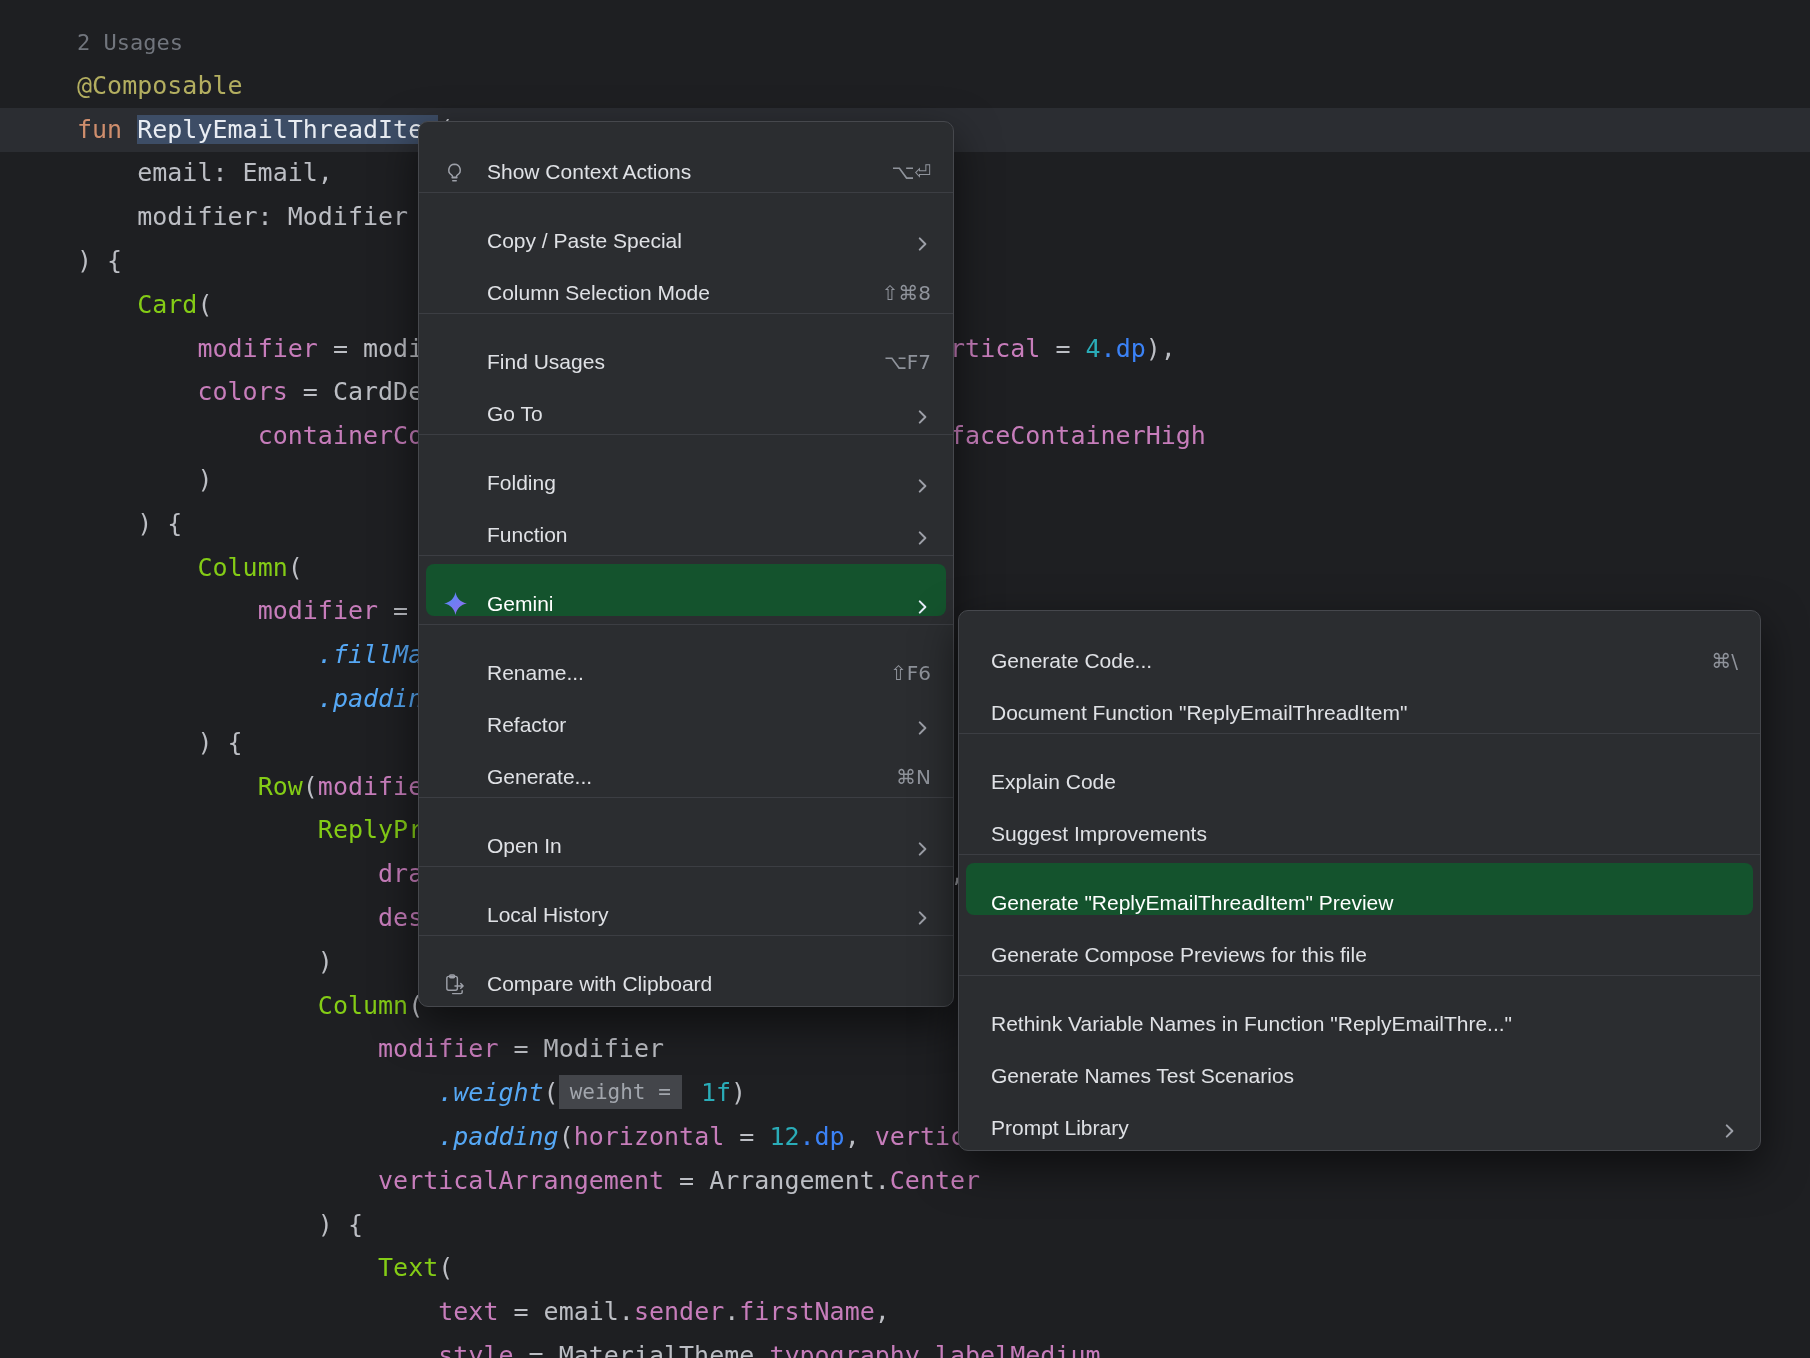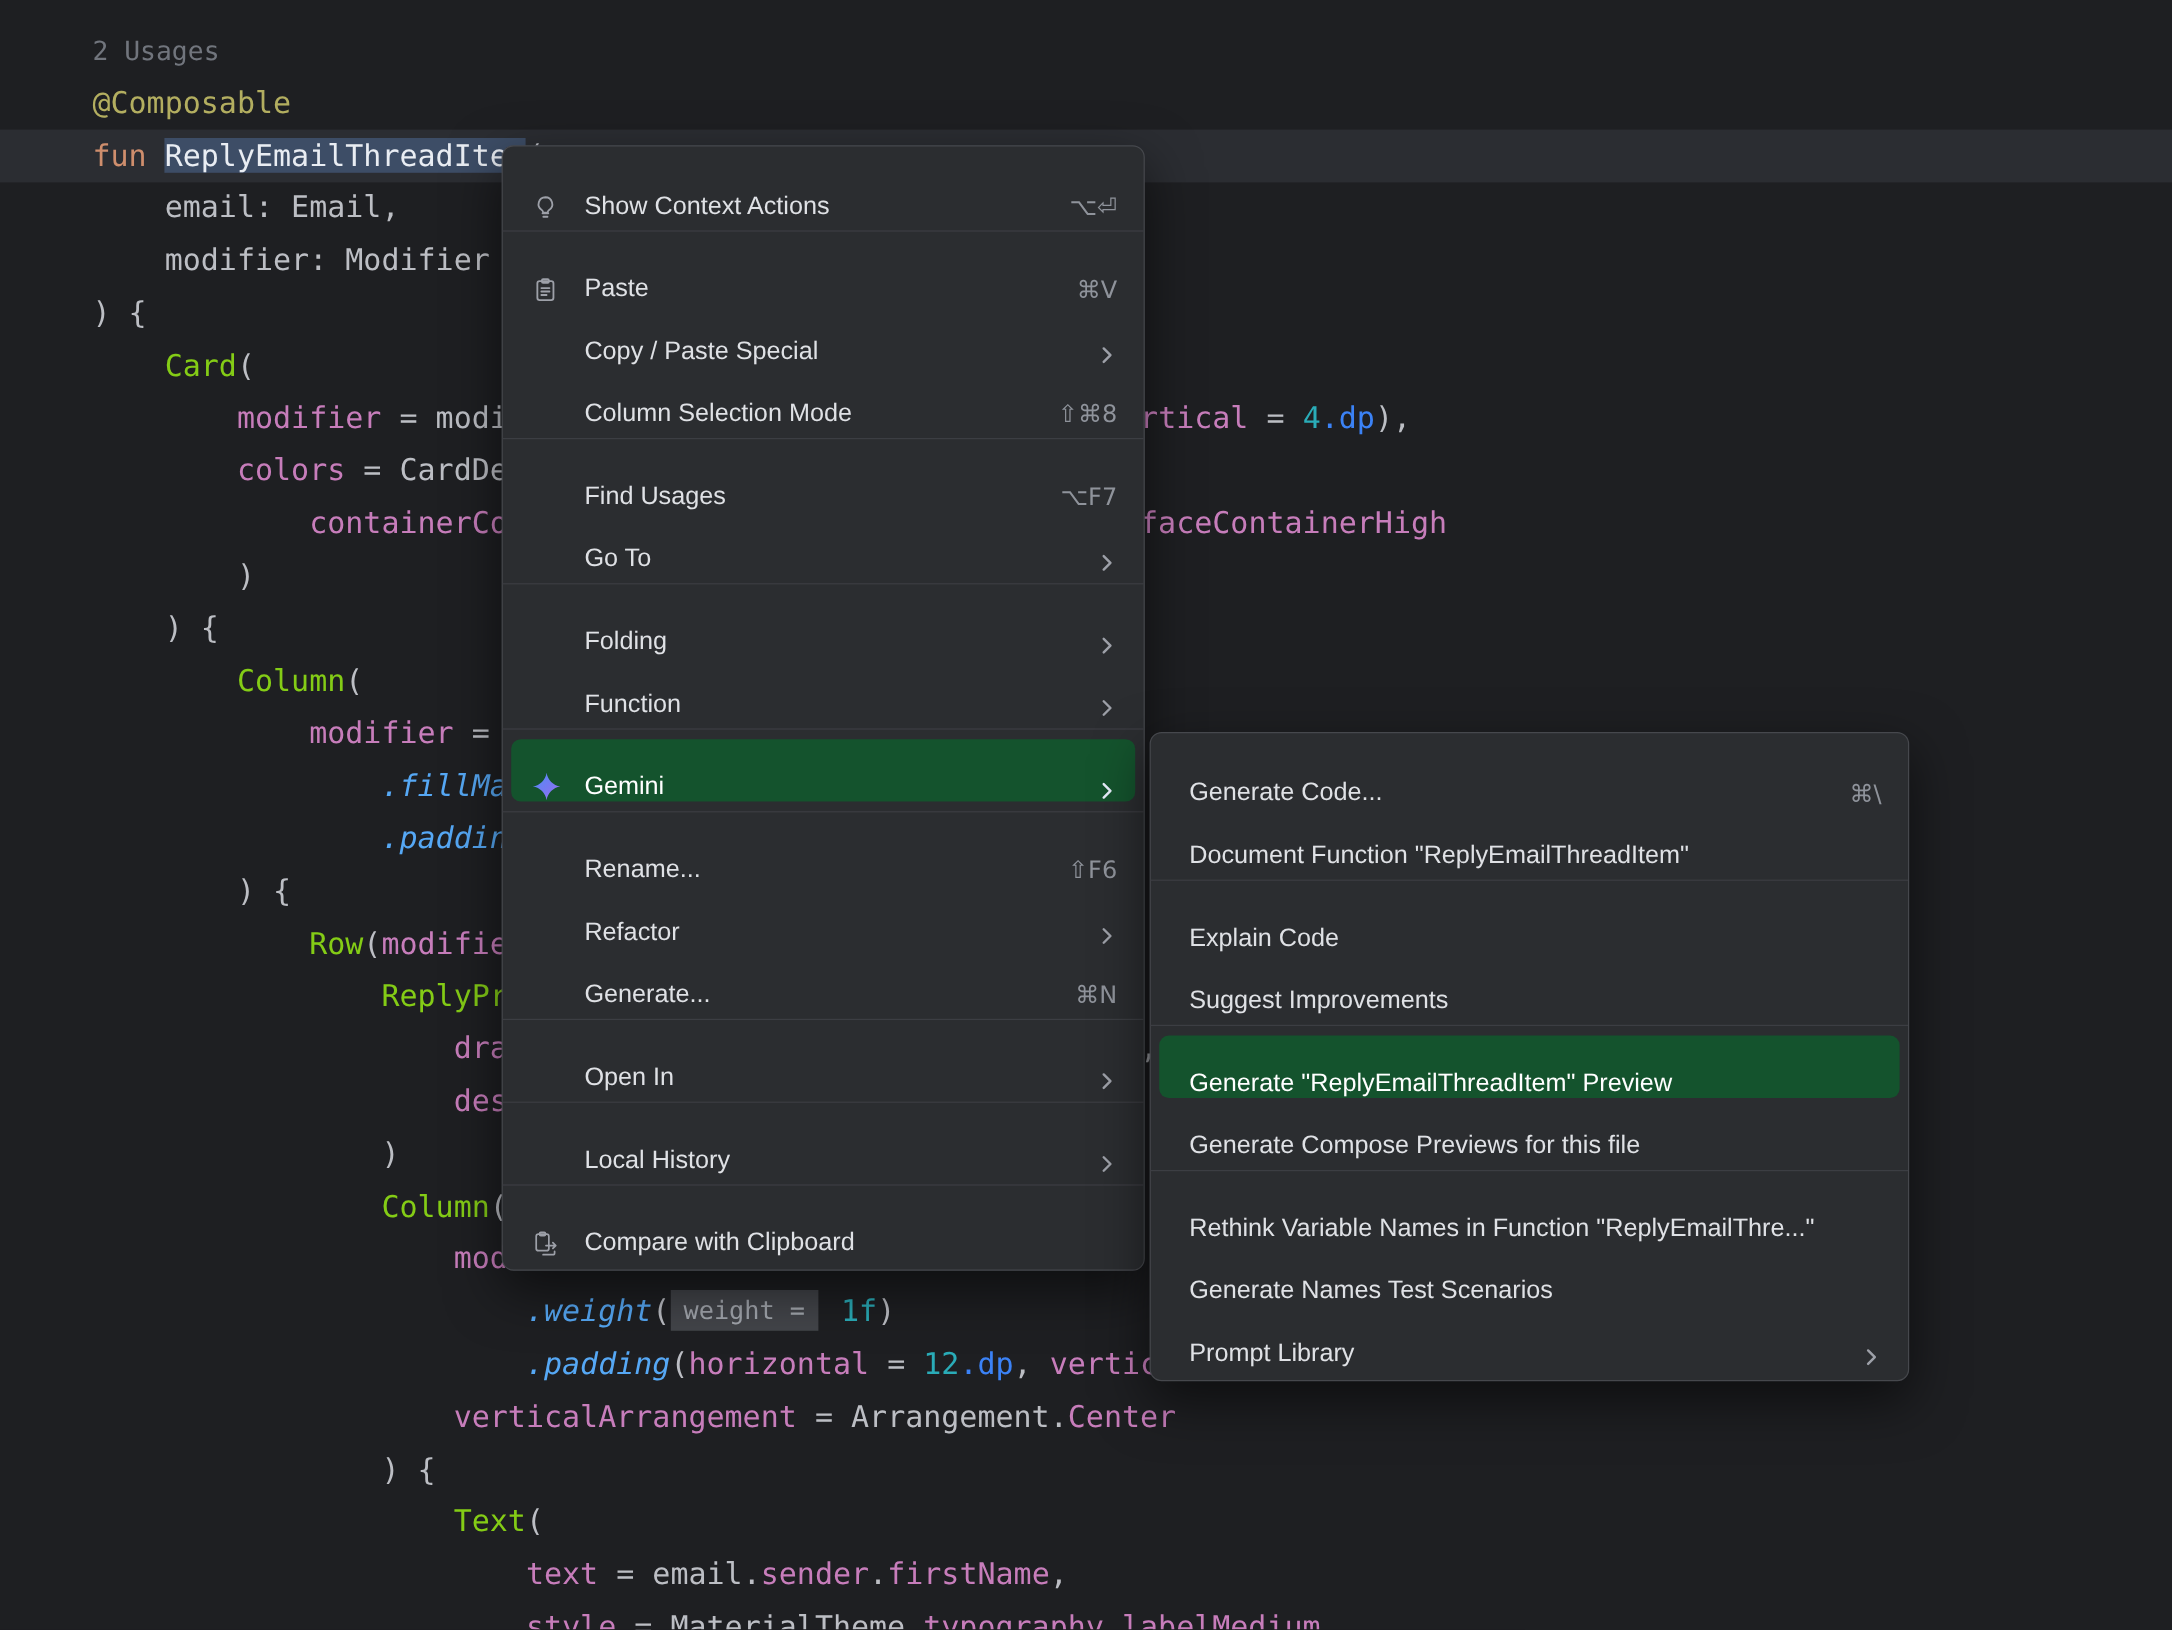--- a/index.html
+++ b/index.html
@@ -56,31 +56,20 @@
         <svg viewBox="0 0 24 24" width="23" height="23" fill="none" stroke="#9da0a8" stroke-width="1.6" stroke-linecap="round">
           <path d="M9.5 17.5h5M10.2 20.5h3.6"></path>
           <path d="M12 3.5a6 6 0 0 1 3.2 11.06c-.62.4-1 1.05-1.1 1.78l-.08.66h-4l-.08-.66c-.1-.73-.48-1.38-1.1-1.78A6 6 0 0 1 12 3.5z"></path>
         </svg>
       </span>
       <span class="menu-label">Show Context Actions</span>
       <span class="menu-shortcut">⌥⏎</span>
     </div>
     <div class="menu-sep"></div>
     <div class="menu-row">
-      <span class="icon-slot">
-        <svg viewBox="0 0 24 24" width="23" height="23" fill="none" stroke="#9da0a8" stroke-width="1.6" stroke-linecap="round">
-          <rect x="5" y="4.5" width="14" height="16.5" rx="2"></rect>
-          <rect x="9" y="2.8" width="6" height="3.2" rx="1"></rect>
-          <path d="M8.5 10.5h7M8.5 13.5h7M8.5 16.5h4.5"></path>
-        </svg>
-      </span>
-      <span class="menu-label">Paste</span>
-      <span class="menu-shortcut">⌘V</span>
-    </div>
-    <div class="menu-row">
       <span class="icon-slot"></span>
       <span class="menu-label">Copy / Paste Special</span>
       <span class="chev">
         <svg width="18" height="18" viewBox="0 0 16 16" fill="none" stroke="#9da0a8" stroke-width="1.8" stroke-linecap="round" stroke-linejoin="round">
           <path d="M6 3l5 5-5 5"></path>
         </svg>
       </span>
     </div>
     <div class="menu-row">
       <span class="icon-slot"></span>
@@ -188,21 +177,21 @@
         <svg viewBox="0 0 24 24" width="23" height="23" fill="none" stroke="#9da0a8" stroke-width="1.5" stroke-linecap="round" stroke-linejoin="round">
           <rect x="4" y="3.5" width="11" height="14.5" rx="2"></rect>
           <rect x="7" y="2" width="5" height="3" rx="1"></rect>
           <path d="M12.5 13.5H21M18.5 11l2.5 2.5-2.5 2.5"></path>
           <path d="M20 18.5v1.5a1.5 1.5 0 0 1-1.5 1.5H10"></path>
         </svg>
       </span>
       <span class="menu-label">Compare with Clipboard</span>
     </div>
   </div>
-<div class="menu menu2" style="left: 958px; top: 610px; width: 633px;">
+<div class="menu menu2" style="left: 958px; top: 610px; width: 803px;">
     <div class="menu-row">
       <span class="menu-label">Generate Code...</span>
       <span class="menu-shortcut">⌘\</span>
     </div>
     <div class="menu-row">
       <span class="menu-label">Document Function "ReplyEmailThreadItem"</span>
     </div>
     <div class="menu-sep"></div>
     <div class="menu-row">
       <span class="menu-label">Explain Code</span>

